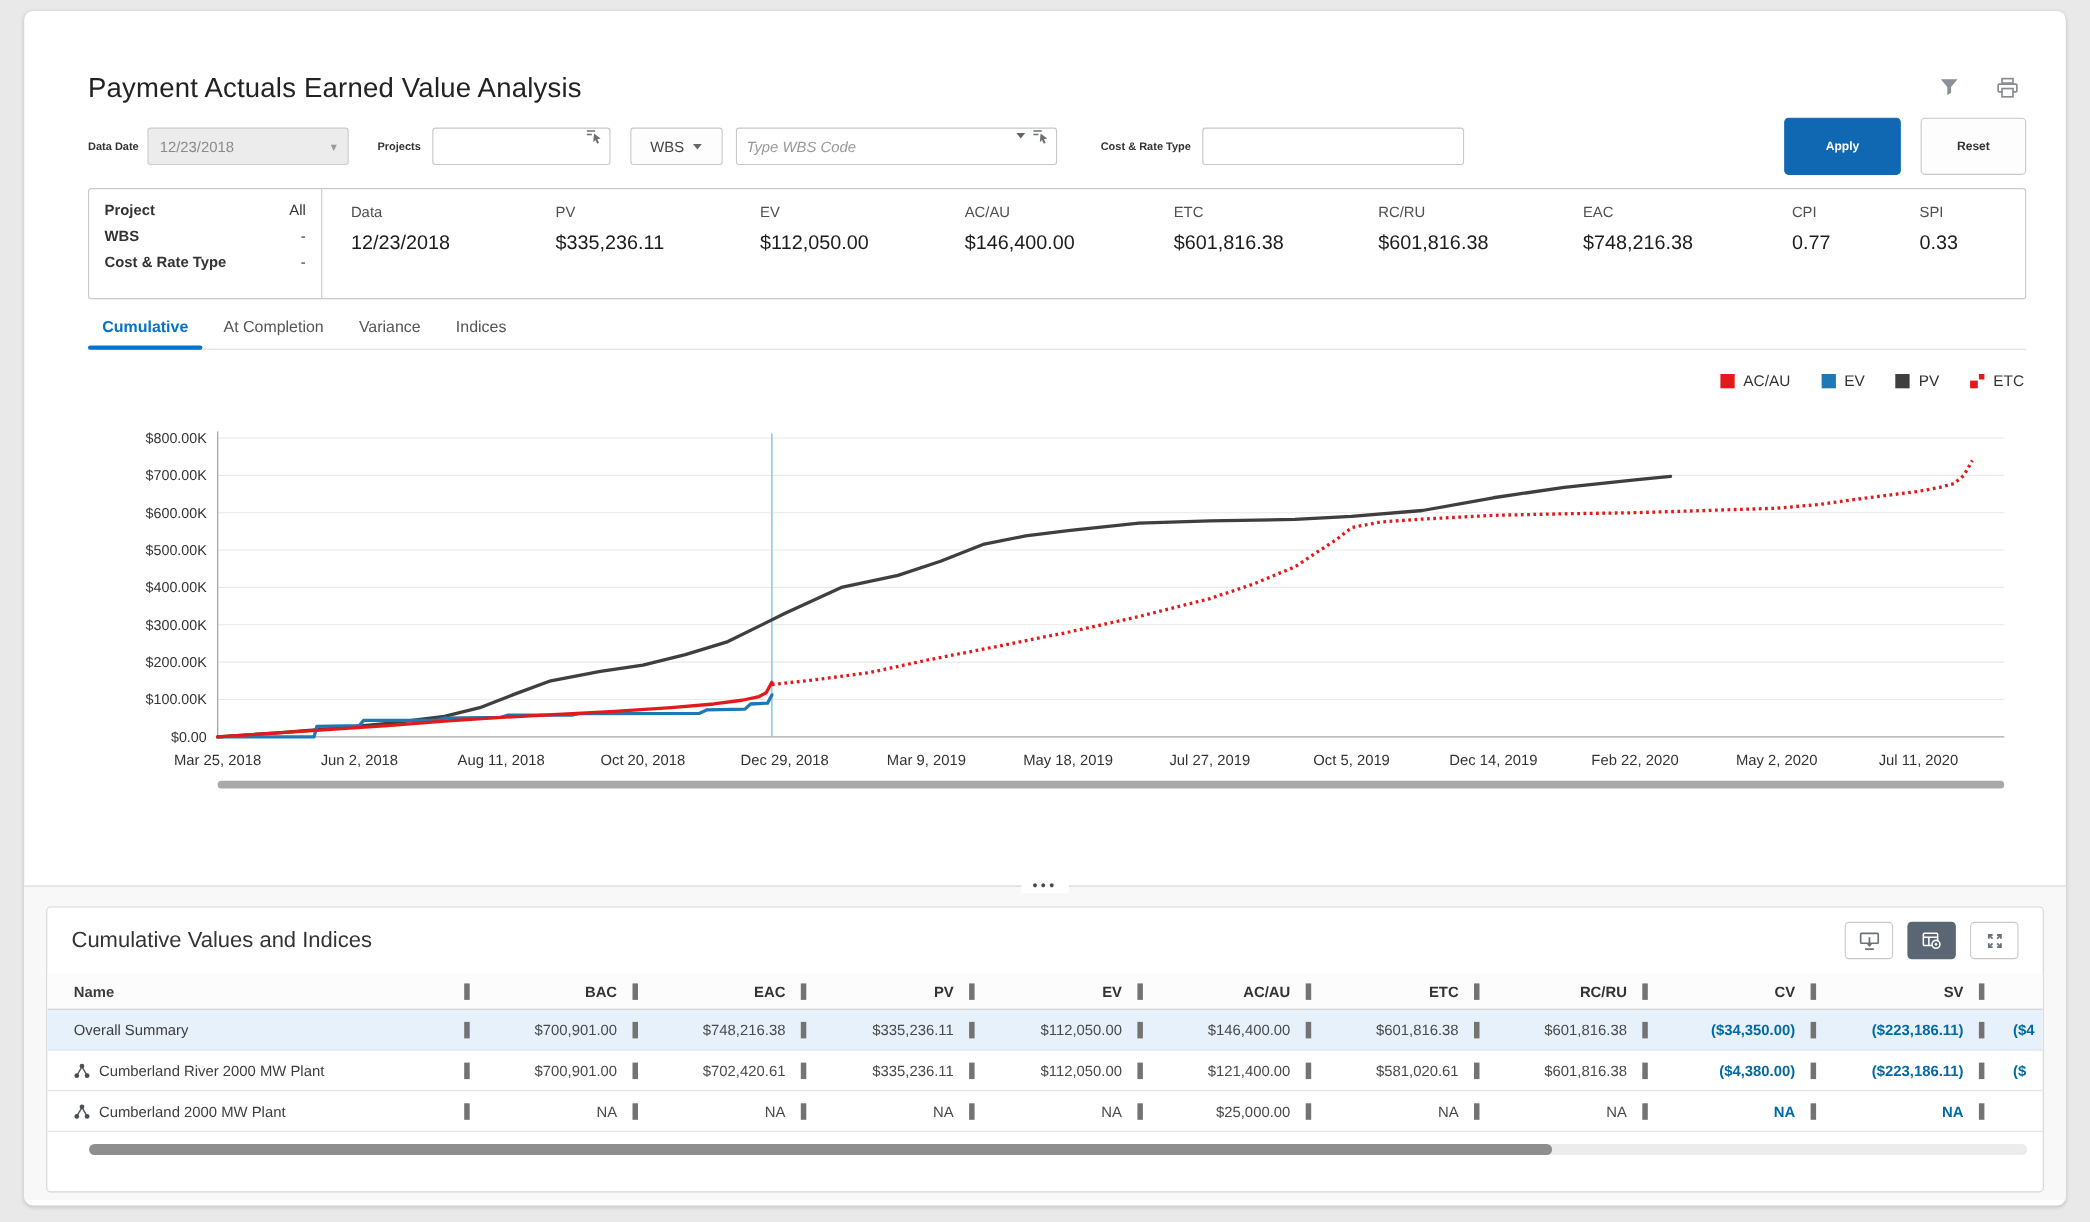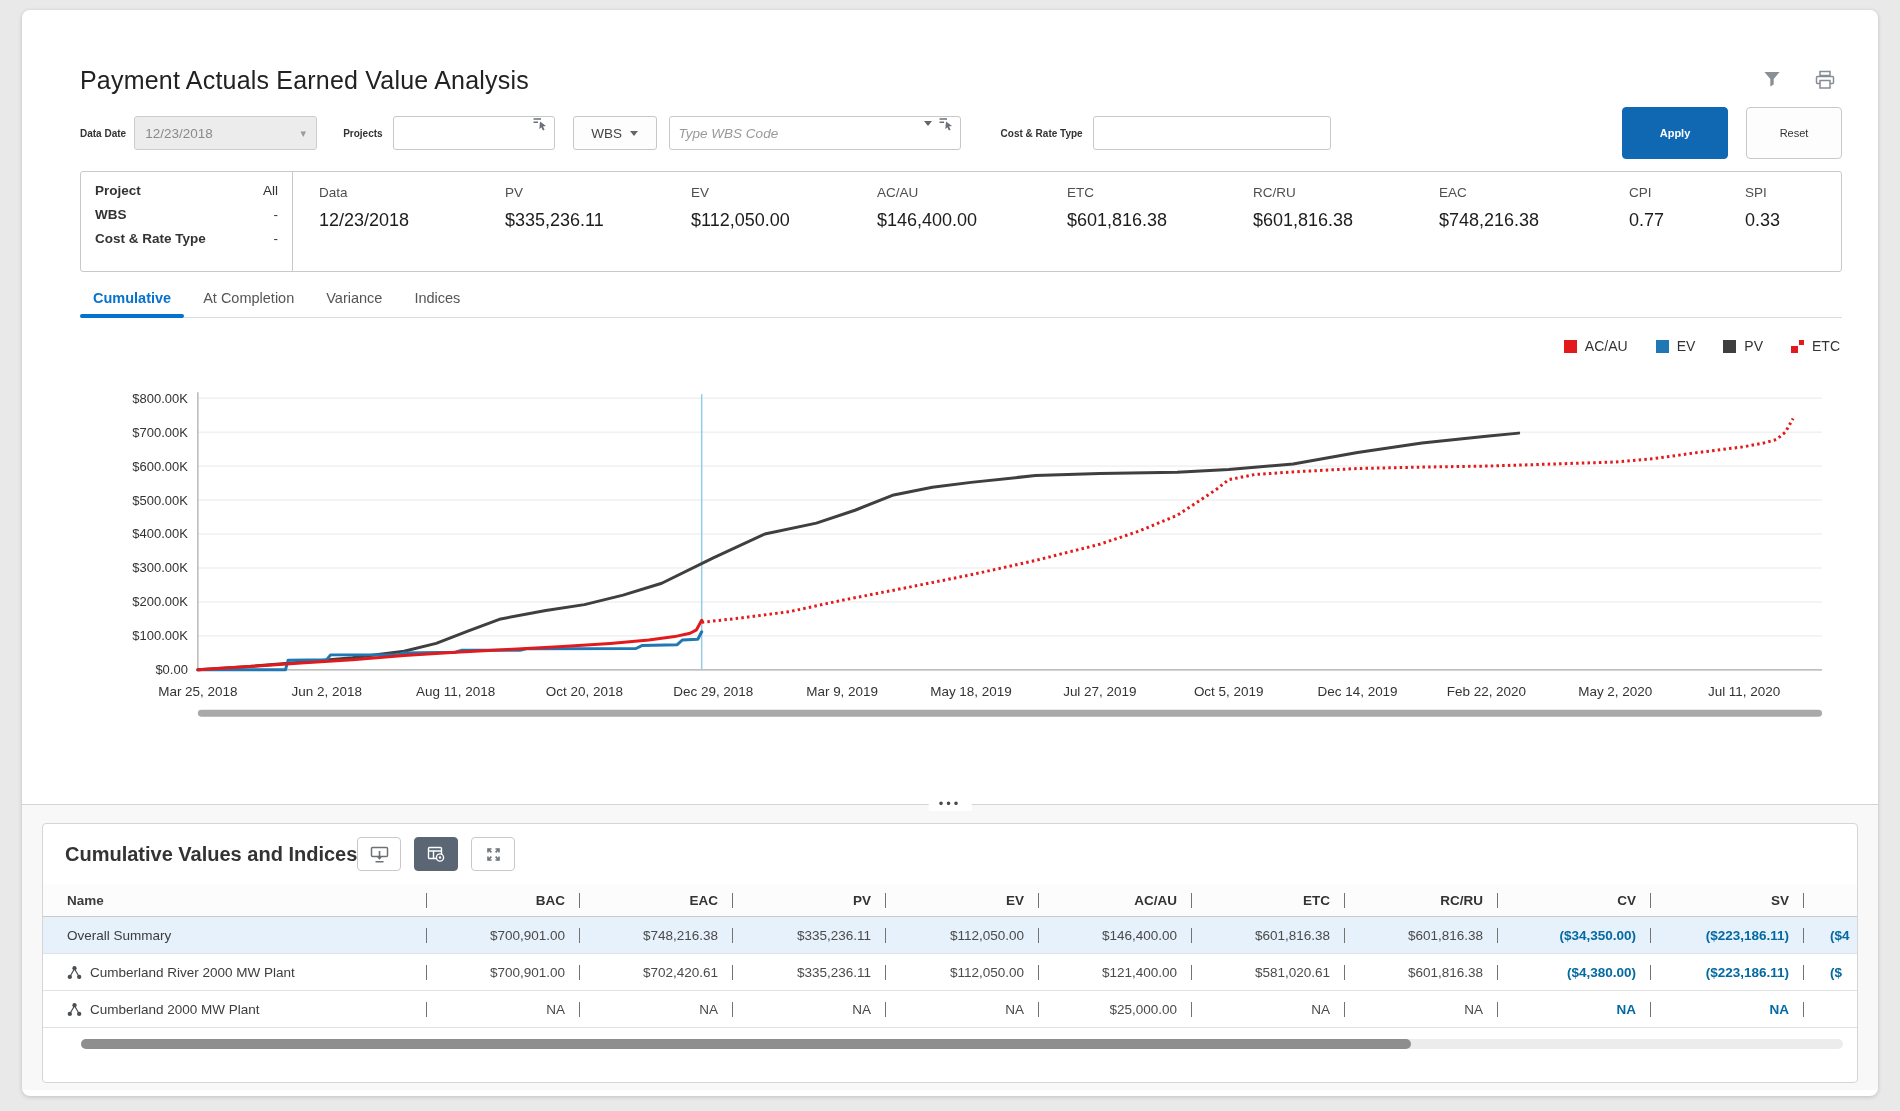--- a/index.html
+++ b/index.html
@@ -22,21 +22,21 @@
   .inp-wrap{position:relative;margin-left:10px;display:flex;align-items:flex-start;}
   .inp-wrap input{box-sizing:border-box;height:34px;border:1px solid #c8c8c8;border-radius:3px;font-size:13.5px;
                   font-family:"Liberation Sans",sans-serif;color:#333;padding:0 30px 0 9px;outline:none;}
   .inp-wrap input::placeholder{font-style:italic;color:#999;}
   .inp-icons{position:absolute;right:7px;display:flex;align-items:center;gap:6px;}
   .wbs-btn{margin-left:18px;width:84px;height:34px;border:1px solid #c8c8c8;border-radius:3px;background:#fdfdfd;
            font-size:13.5px;color:#444;display:flex;align-items:center;justify-content:center;gap:8px;cursor:pointer;}
   .tri-down{width:0;height:0;border-left:4.5px solid transparent;border-right:4.5px solid transparent;border-top:5.5px solid #666;}
   .btn{height:52px;border-radius:4px;font-size:11px;font-family:"Liberation Sans",sans-serif;cursor:pointer;}
   .btn-apply{margin-left:auto;width:106px;background:#1068b2;border:1px solid #1068b2;color:#fff;font-weight:bold;}
-  .btn-reset{margin-left:18px;width:96px;background:#fdfdfd;border:1px solid #c8c8c8;color:#333;}
+  .btn-reset{margin-left:18px;width:96px;background:#fdfdfd;border:1px solid #c8c8c8;color:#333;font-weight:bold;}
 
   
   .summary{display:flex;margin-top:18px;border:1px solid #c9c9c9;border-radius:3px;height:101px;box-sizing:border-box;}
   .sum-left{width:212px;box-sizing:border-box;border-right:1px solid #c9c9c9;padding:11px 14px 0 14px;flex:0 0 auto;}
   .sum-left .srow{display:flex;justify-content:space-between;font-size:13.5px;color:#333;margin-bottom:9px;}
   .sum-left .sl{font-weight:bold;}
   .metrics{display:flex;padding:13px 0 0 26px;flex:1;}
   .metric{flex:0 0 auto;}
   .mlabel{font-size:13.5px;color:#4f4f4f;margin-bottom:10px;}
   .mvalue{font-size:18px;color:#1c1c1c;}
@@ -54,32 +54,32 @@
   .lg-marker.dotted{background:none !important;}
   .lg-marker.dotted i{position:absolute;display:block;}
   .chart-wrap{margin-top:4px;}
 
   
   .splitter{position:relative;margin-top:70px;border-top:1px solid #d4d4d4;}
   .split-dots{position:absolute;left:50%;top:-9px;transform:translateX(-50%);background:#fff;padding:0 10px;
               color:#4a4a4a;font-size:13px;letter-spacing:3px;cursor:row-resize;}
   .bottom{background:#f8f8f8;height:285px;box-sizing:border-box;padding:18px 20px 0 20px;}
   .tbl-card{background:#fff;border:1px solid #d5d5d5;border-radius:4px;height:260px;box-sizing:border-box;overflow:hidden;}
-  .tc-head{display:flex;align-items:center;padding:13px 22px 0 22px;font-weight:bold;}
+  .tc-head{display:flex;justify-content:space-between;align-items:center;padding:13px 22px 0 22px;}
   .tc-title{font-size:20px;color:#333;}
   .tc-icons{display:flex;gap:13px;}
   .sq-btn{width:44px;height:34px;border:1px solid #c9c9c9;border-radius:4px;background:#fff;display:flex;
           align-items:center;justify-content:center;cursor:pointer;padding:0;}
   .sq-btn.selected{background:#5a6673;border-color:#5a6673;}
 
   
   .ev-table{margin-top:13px;font-size:13.5px;}
   .trow{display:flex;align-items:center;height:36px;border-bottom:1px solid #e2e2e2;color:#4a4a4a;}
   .thead-row{height:32px;font-weight:bold;color:#333;background:#fcfcfc;border-bottom:1px solid #c9c9c9;}
-  .cell{box-sizing:border-box;flex:0 0 153px;text-align:right;padding-right:14px;border-right:1px solid #737373;
+  .cell{box-sizing:border-box;flex:0 0 153px;text-align:right;padding-right:14px;border-right:5px solid #737373;
         white-space:nowrap;overflow:hidden;}
   .cell.name{flex:0 0 384px;text-align:left;padding-left:24px;display:flex;align-items:center;gap:8px;color:#3d3d3d;}
   .cell.partial{flex:1 1 auto;border-right:none;text-align:left;padding-left:26px;}
   .cell.bold{font-weight:bold;color:#0369a1;}
   .trow.highlight{background:#e7f1fb;}
   .hscroll{position:relative;margin:11px 14px 0 38px;height:10px;border-radius:5px;background:#ececec;}
   .hthumb{position:absolute;left:0;top:0;height:10px;width:1330px;border-radius:5px;background:#8e8e8e;cursor:grab;}
 </style>
 </head>
 <body>

